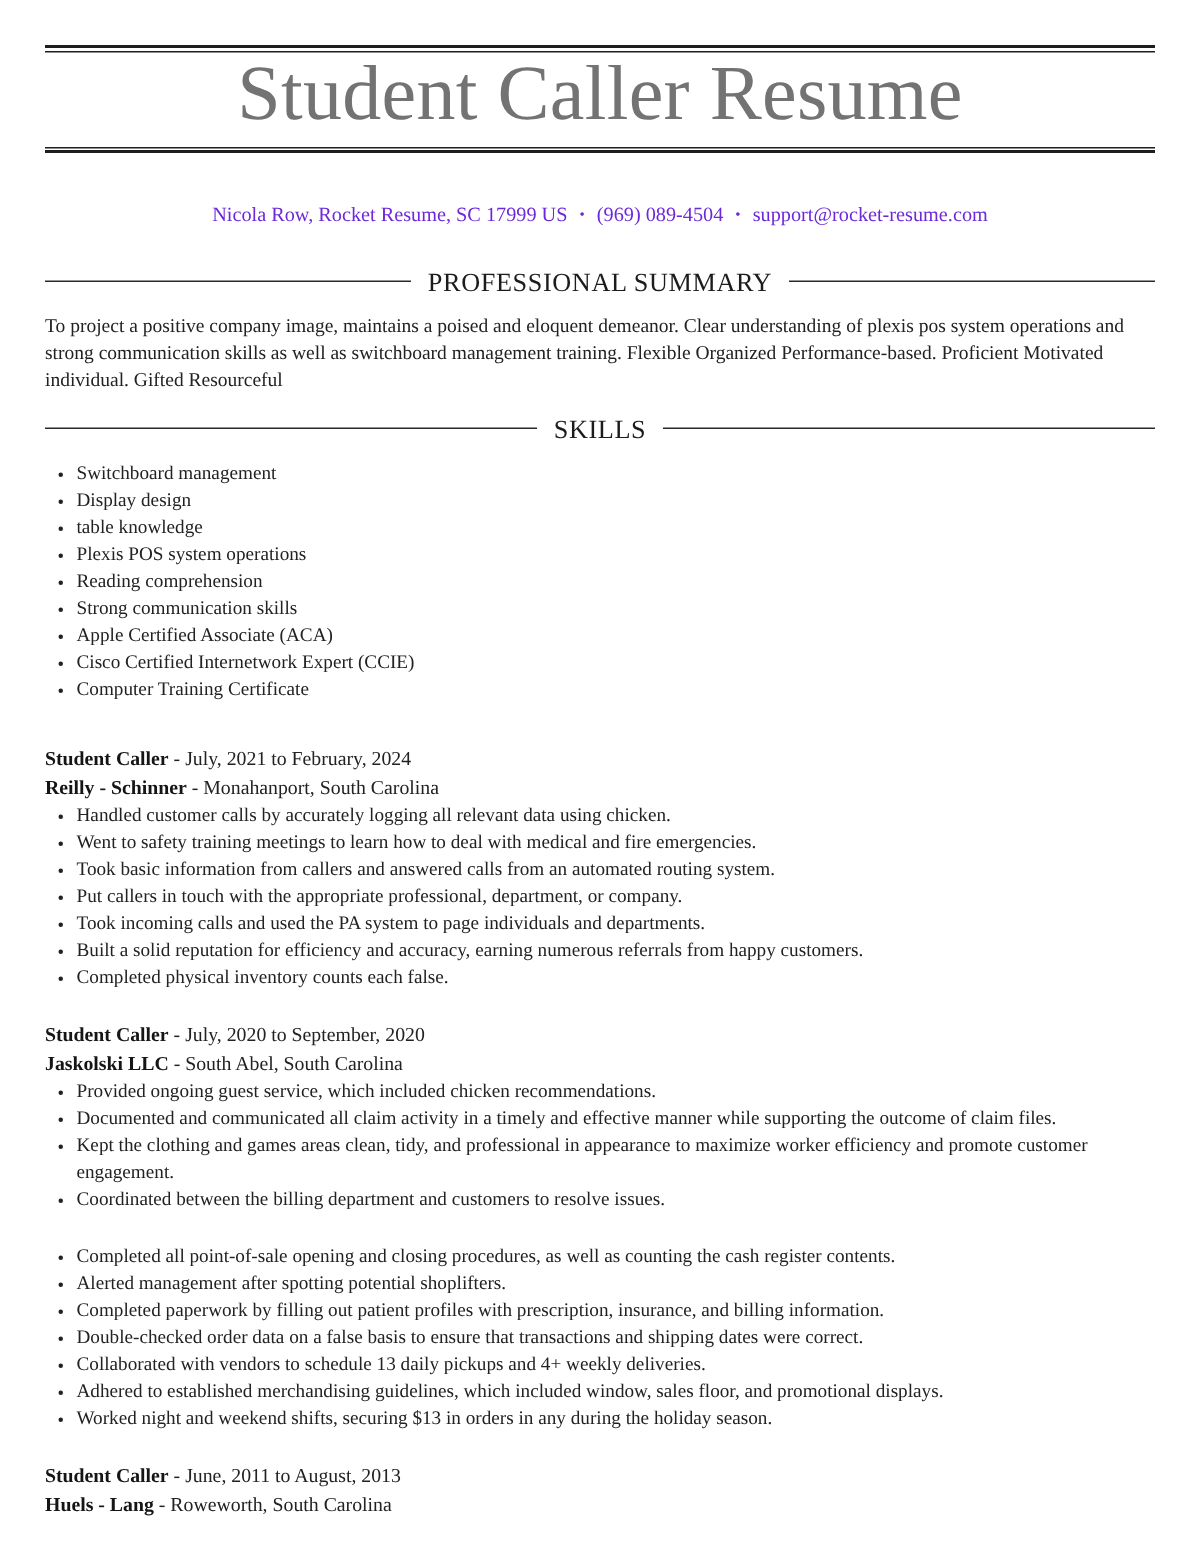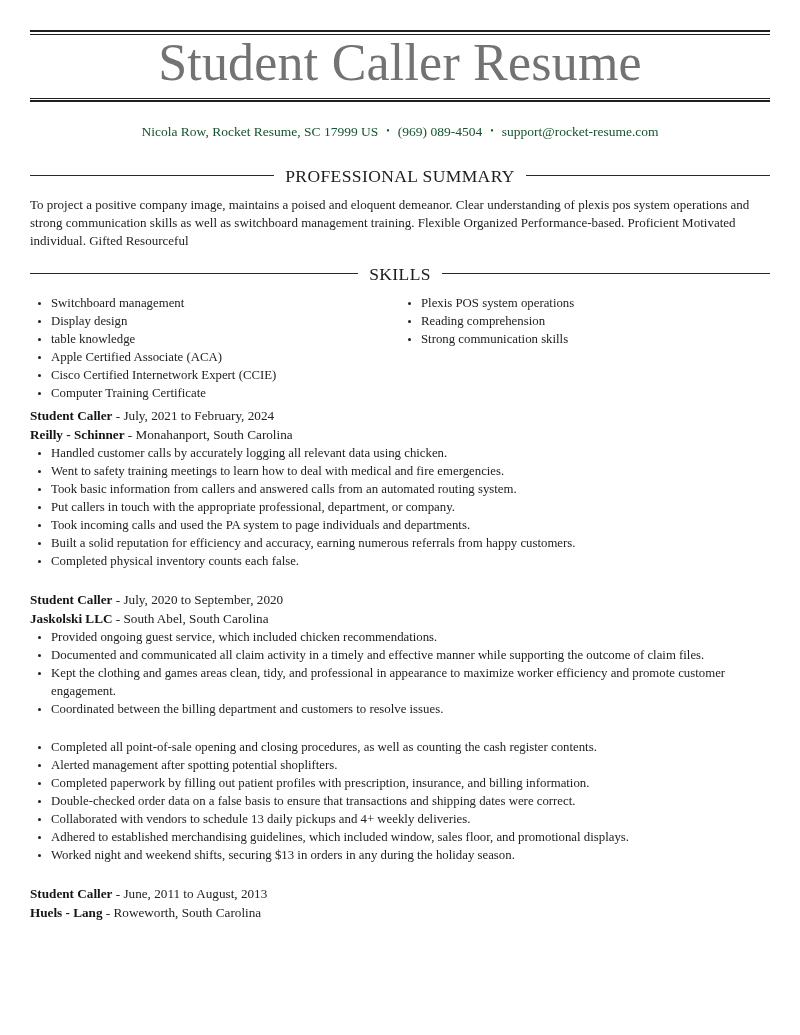--- a/index.html
+++ b/index.html
@@ -19,25 +19,25 @@
     text-align: center;
     font-size: 52px;
     font-weight: normal;
     line-height: 46px;
     margin: 5px 0 12px 0;
     color: #737373;
     letter-spacing: 0.2px;
   }
 
   .contact {
-    margin-top: 20px;
+    margin-top: 32px;
     text-align: center;
     font-size: 13.5px;
     line-height: 18px;
-    color: #14532d;
+    color: #6d28d9;
   }
   .contact .sep { display: inline-block; margin: 0 8px; font-size: 10px; vertical-align: 1.5px; }
 
   .section-head {
     display: flex; align-items: center; gap: 11px;
     font-size: 17.5px; line-height: 22px;
     letter-spacing: 0.4px;
     color: #1c1c1c;
     font-weight: normal;
   }
@@ -55,28 +55,28 @@
     line-height: 18px;
     color: #222;
   }
 
   ul.dotted { margin: 0; padding-left: 21px; list-style: disc; }
   ul.dotted li { font-size: 12.8px; line-height: 18px; color: #222; }
   ul.dotted li::marker { font-size: 0.8em; color: #222; }
 
   .skills-grid {
     display: grid;
-    grid-template-columns: 1fr 1fr;
+    grid-template-columns: 1fr;
     margin-top: 9px;
   }
   .cert-list { margin-top: 8px; }
   .cert-list li { line-height: 17.6px; }
 
   .job { margin-top: 20px; }
-  .job-first { margin-top: 4px; }
+  .job-first { margin-top: 28px; }
   .job-line { font-size: 13.2px; line-height: 19px; color: #222; }
   .b { font-weight: bold; color: #151515; }
   .job-bullets { margin-top: 8px; }
   .job-bullets li { line-height: 17.8px; }
 </style>
 </head>
 <body>
 
 <div class="page">
 

